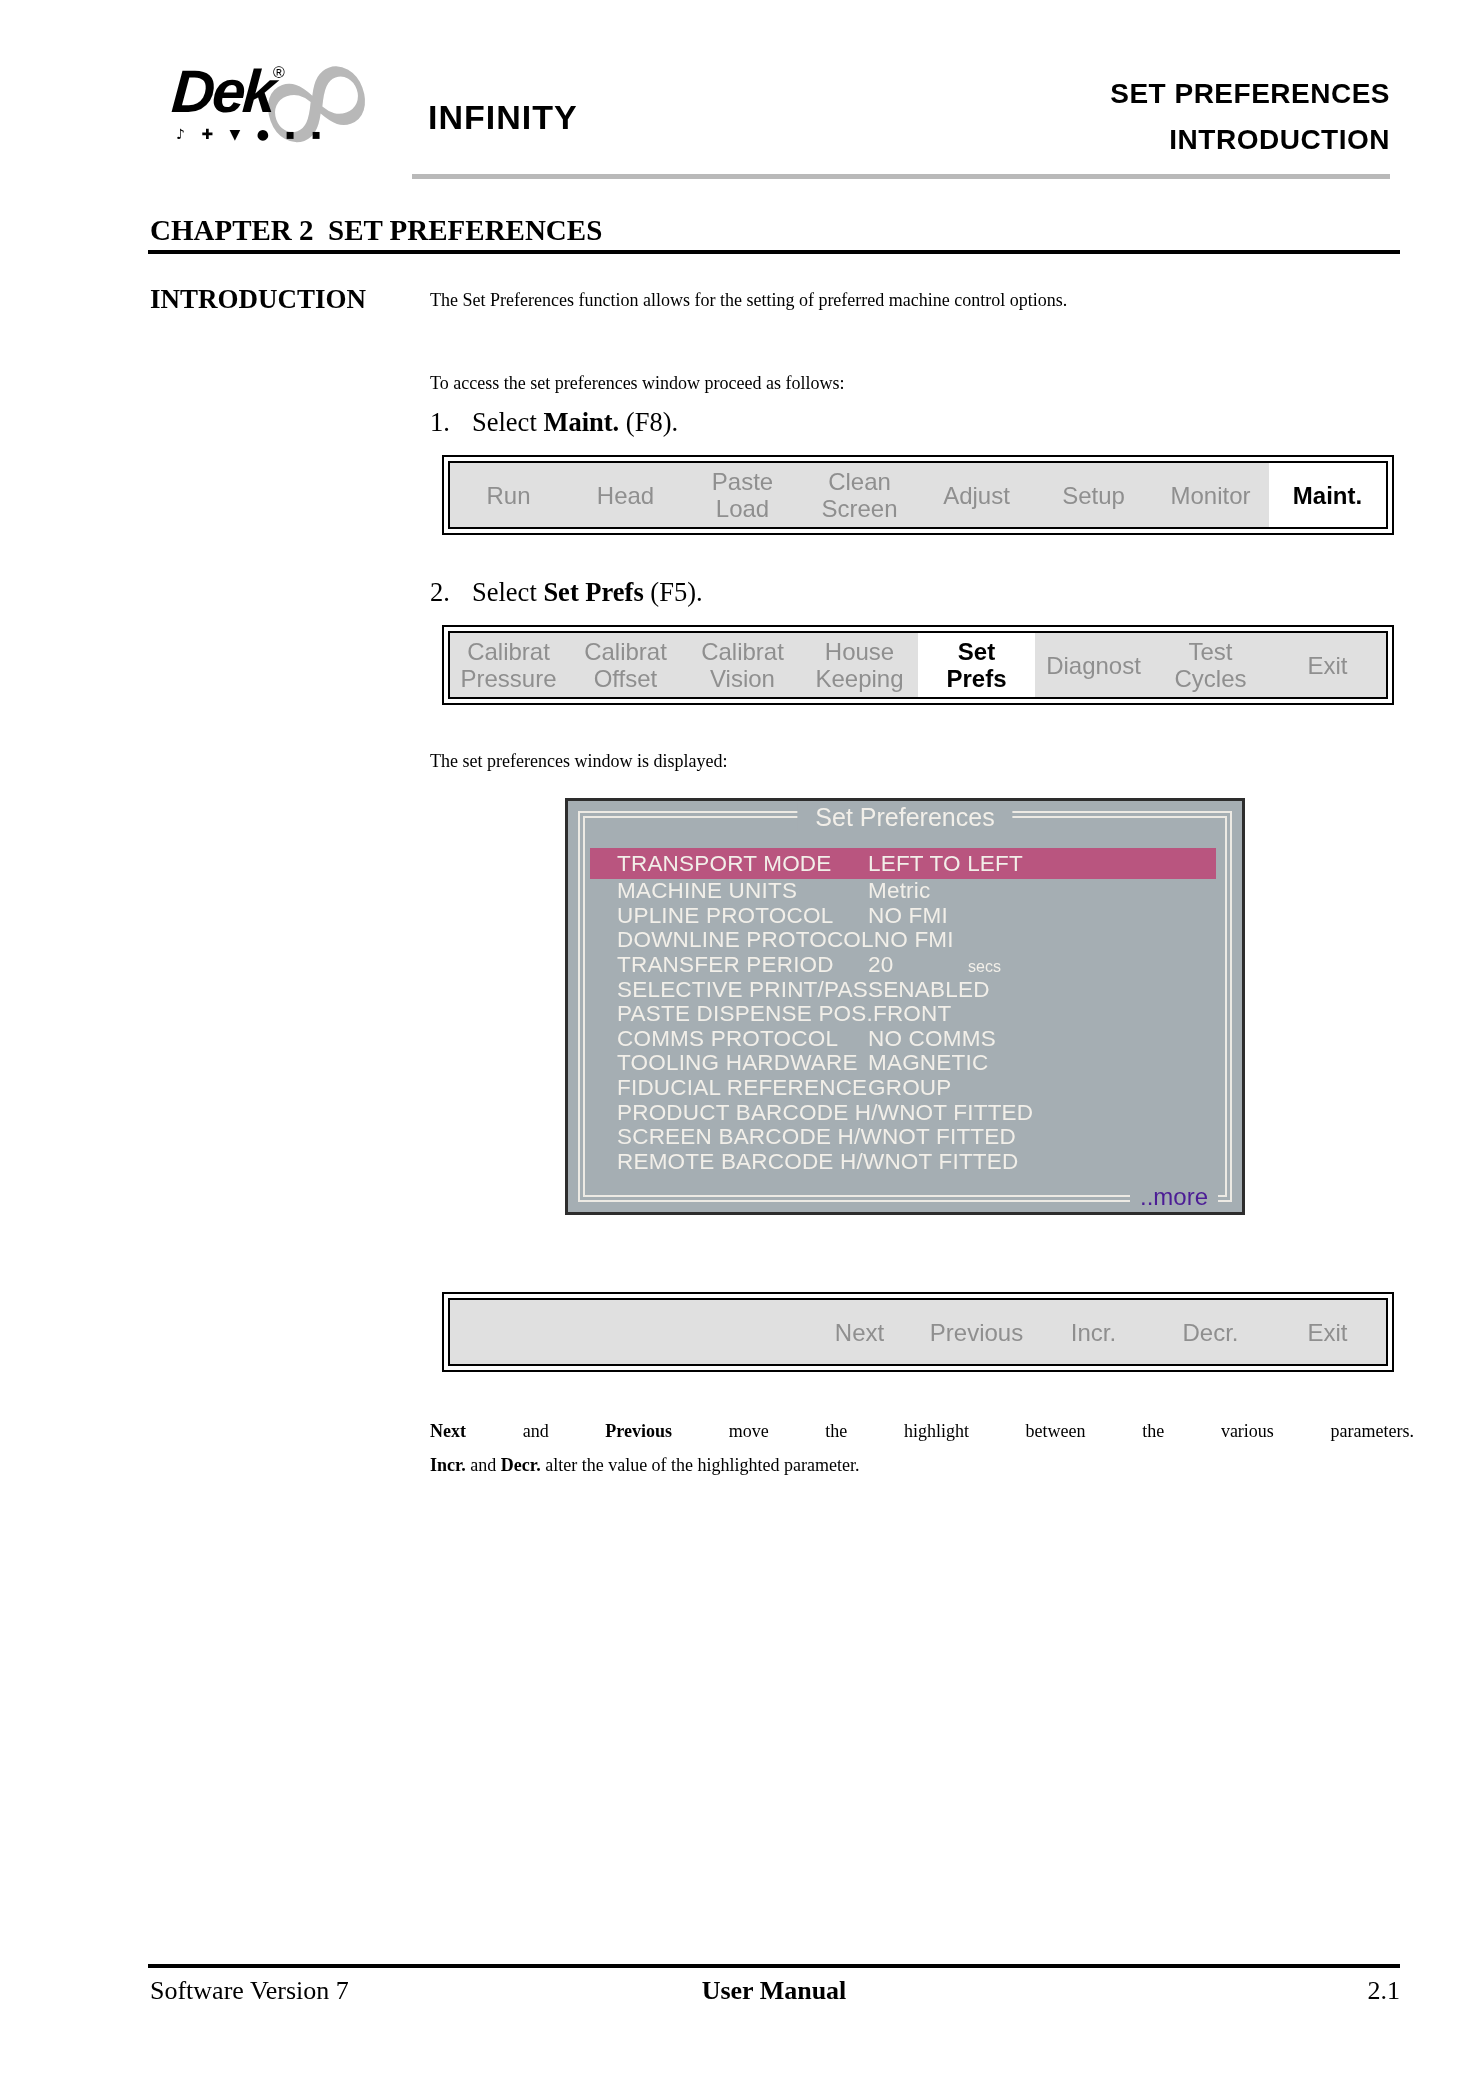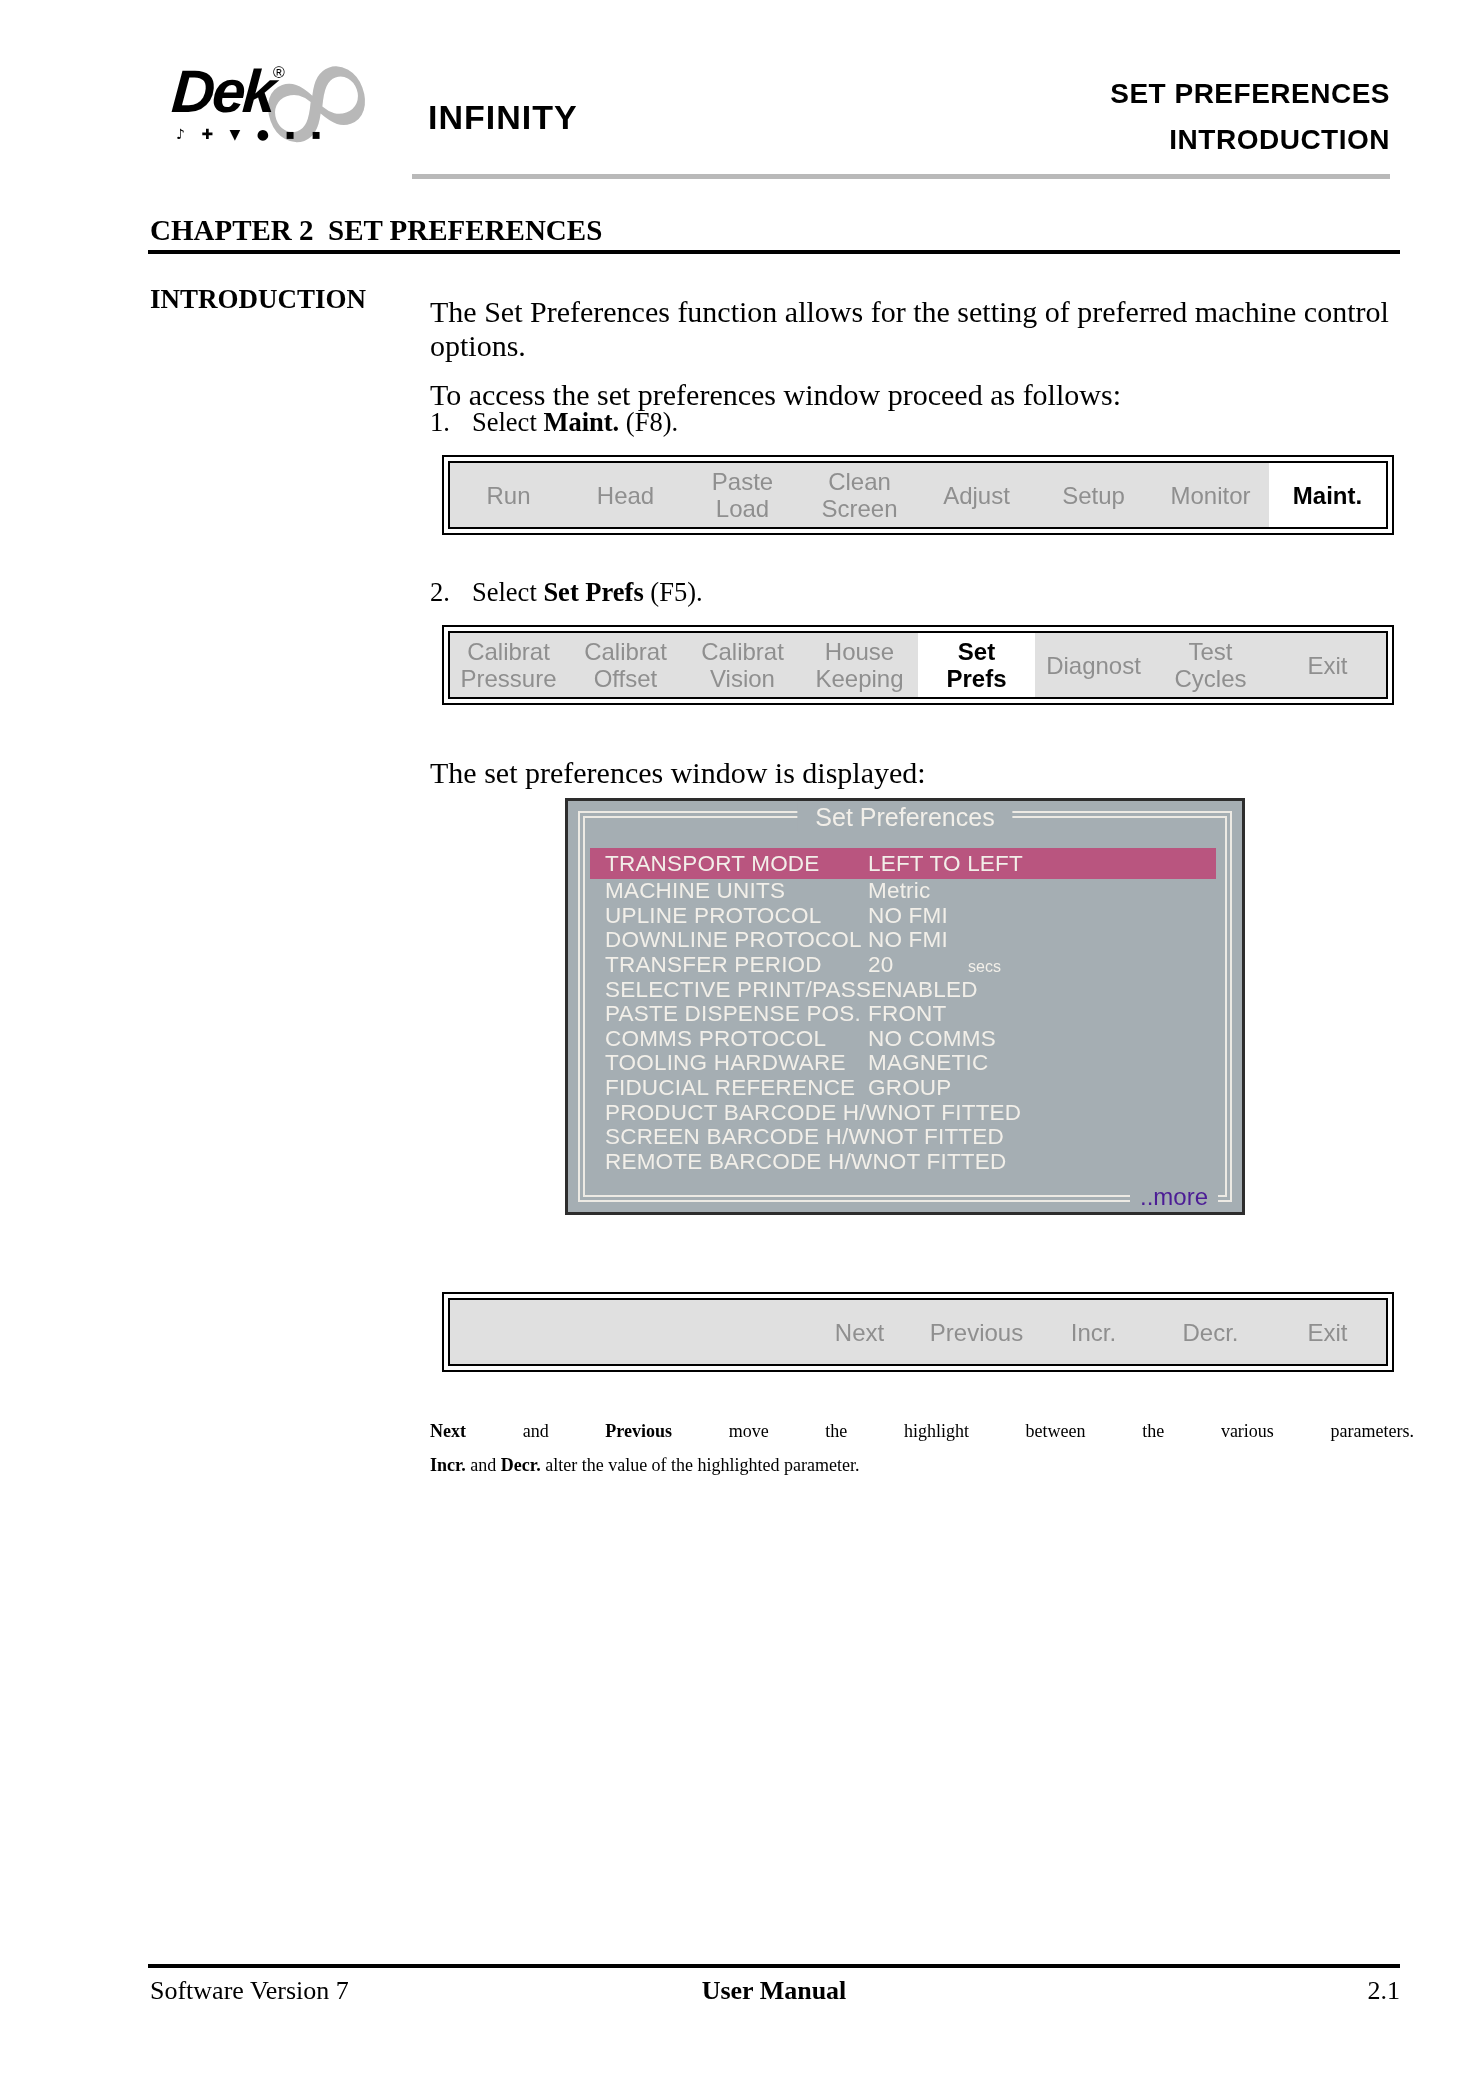--- a/index.html
+++ b/index.html
@@ -32,21 +32,21 @@
   }
   .header-right .line2 { margin-top:14px; }
   .header-rule { left:412px; top:174px; width:978px; height:5px; background:#b9b9b9; }
 
   
   .chapter-heading { left:150px; top:214px; font-weight:bold; font-size:29px; white-space:pre; }
   .chapter-rule { left:148px; top:250px; width:1252px; height:4px; background:#000; }
 
   
   .intro-label { left:150px; top:284px; font-weight:bold; font-size:27px; }
-  .body-text { font-size:30px; line-height:34px;margin-top:12px; }
+  .body-text { font-size:18px; line-height:34px; }
   .para1 { left:430px; top:283px; width:984px; }
   .para2 { left:430px; top:366px; width:984px; }
   .step { font-size:26.5px; }
   .step1 { left:430px; top:407px; }
   .step2 { left:430px; top:577px; }
   .step-num { display:inline-block; width:42px; }
   .b { font-weight:bold; }
 
   .window-caption  { left:430px; top:744px; }
   .menubar-caption { left:430px; top:1244px; }
@@ -73,21 +73,21 @@
   }
   .win-more {
     position:absolute; bottom:1px; right:24px; z-index:3; background:#a5aeb3; padding:0 10px;
     color:#4c1d95; font-family:"Liberation Sans", sans-serif; font-size:24px;
   }
   .win-rows { position:absolute; left:22px; right:26px; top:47px; z-index:2; }
   .win-row {
     height:24.6px; display:flex; align-items:center; color:#f2efe9;
     font-family:"Liberation Sans", sans-serif; font-size:22.5px; letter-spacing:0.2px; white-space:nowrap;
   }
-  .win-row .param { flex:0 0 278px; padding-left:15px; }
+  .win-row .param { flex:0 0 278px; padding-left:27px; }
   .win-row.highlighted { height:31px; background:#b9557f; }
   .win-unit { position:absolute; left:378px; top:110px; color:#f2efe9; font-family:"Liberation Sans", sans-serif; font-size:16px; }
 
   
   .closing { left:430px; top:1415px; width:984px; font-size:18px; line-height:33.5px; }
   .closing .l1 { text-align:justify; text-align-last:justify; }
 
   
   .footer-rule { left:148px; top:1964px; width:1252px; height:4px; background:#000; }
   .footer { left:148px; top:1976px; width:1252px; font-size:26px; }

